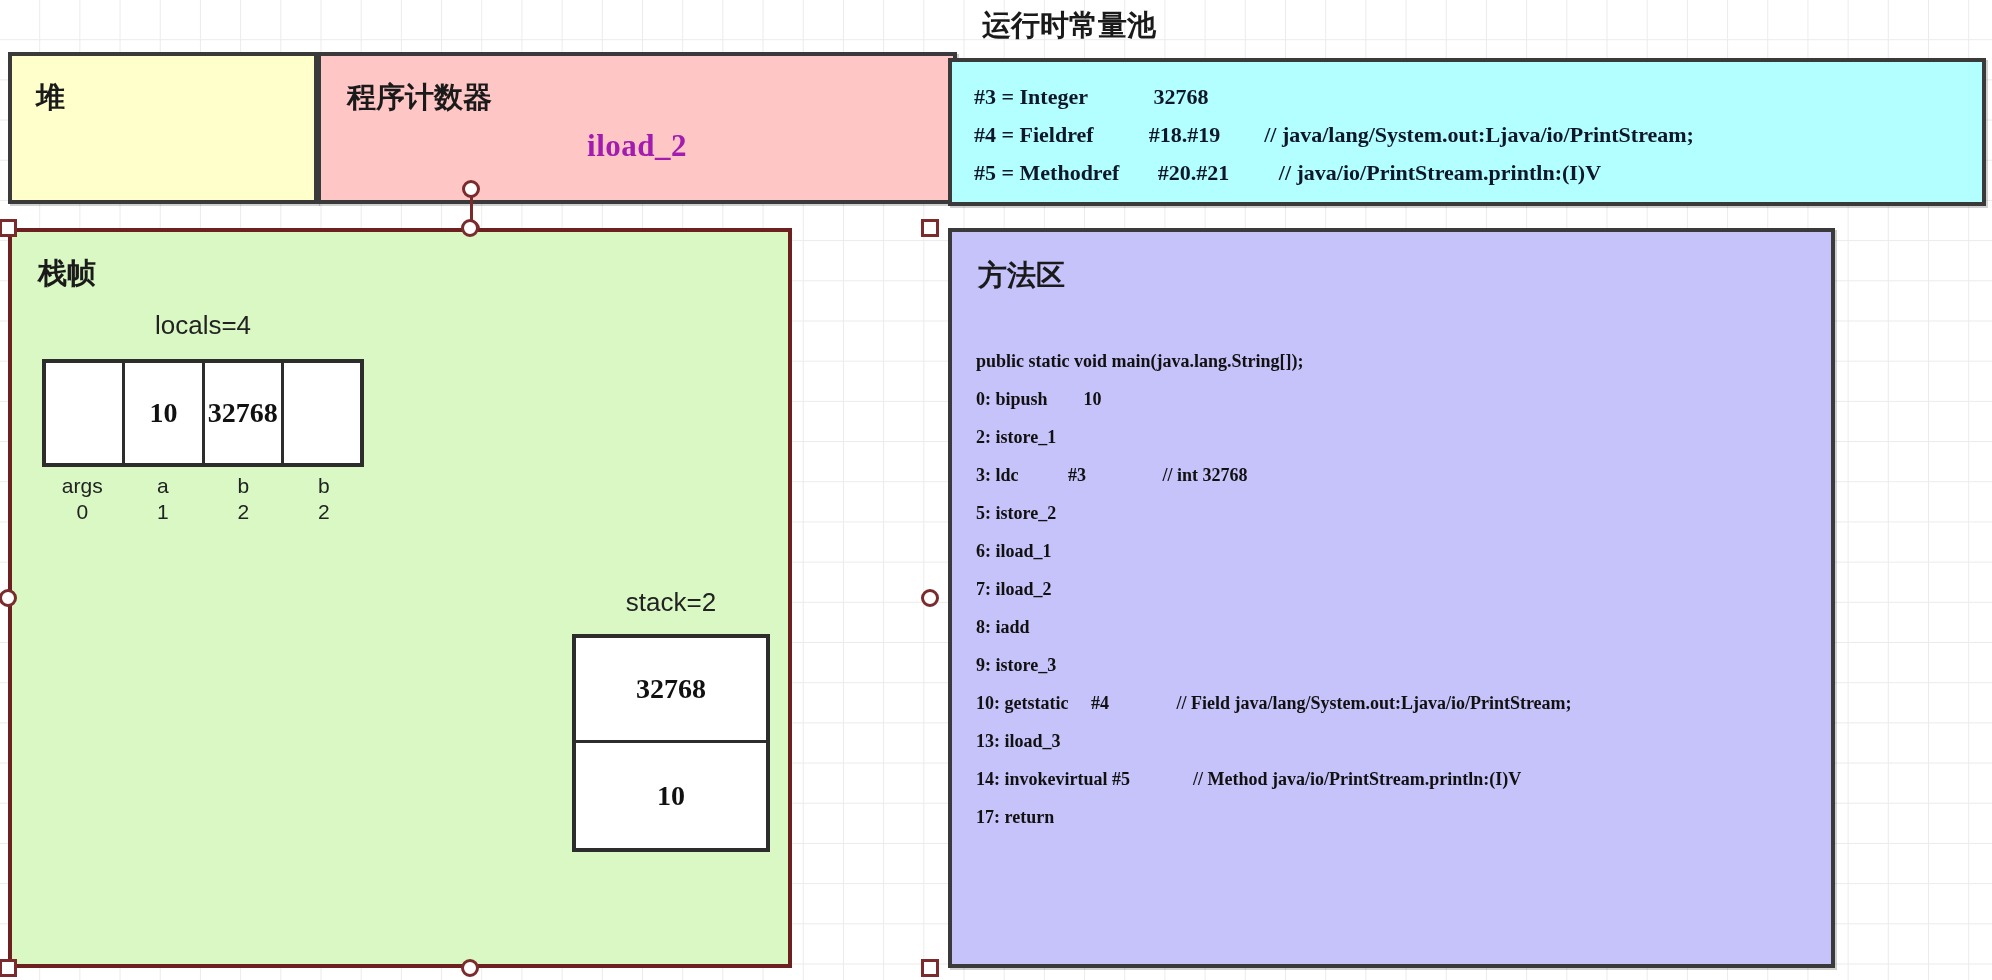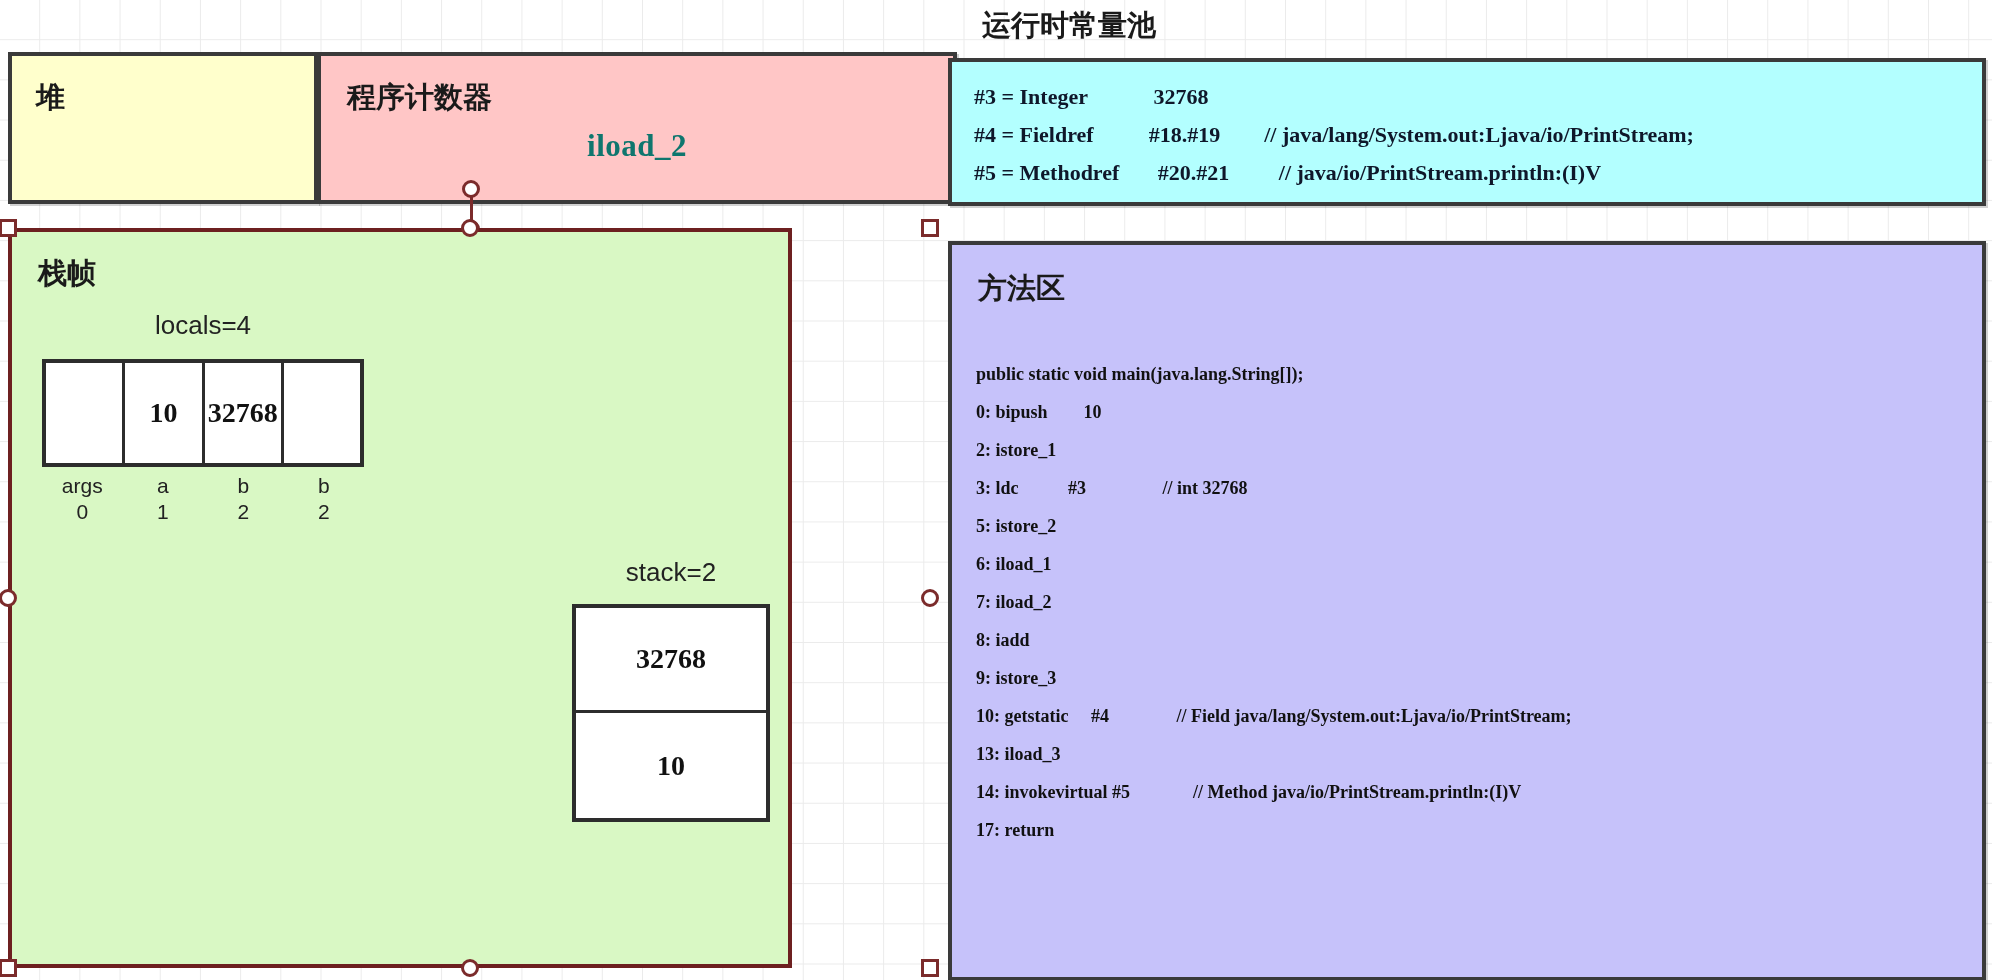--- a/index.html
+++ b/index.html
@@ -64,21 +64,21 @@
   }
   #pc .shape-title { left: 26px; top: 22px; }
   #pc .pc-value {
     position: absolute;
     left: 0; right: 0;
     top: 72px;
     text-align: center;
     font-family: "Liberation Serif", "DejaVu Serif", serif;
     font-weight: bold;
     font-size: 31px;
-    color: #0f766e;
+    color: #a21caf;
     letter-spacing: 0.5px;
   }
 
   
   #connector {
     position: absolute;
     left: 462px;
     top: 180px;
     width: 18px;
     height: 56px;
@@ -176,21 +176,21 @@
     font-family: "Liberation Sans", "DejaVu Sans", sans-serif;
     font-size: 21px;
     color: #222222;
     line-height: 1.25;
   }
 
   
   #stack-group {
     position: absolute;
     left: 572px;
-    top: 557px;
+    top: 587px;
   }
   #stack-caption {
     width: 198px;
     margin-bottom: 16px;
   }
   #stack-table {
     width: 198px;
     border: 4px solid #2d2d2d;
     box-sizing: border-box;
     background: #ffffff;
@@ -236,22 +236,22 @@
     font-weight: bold;
     font-size: 22px;
     line-height: 38px;
     color: #0f172a;
     white-space: pre;
   }
 
   
   #methodarea {
     left: 948px;
-    top: 241px;
-    width: 1038px;
+    top: 228px;
+    width: 887px;
     height: 740px;
     background-color: #c6c2fa;
   }
   #methodarea .shape-title { left: 26px; top: 24px; }
   #ma-listing {
     position: absolute;
     left: 24px;
     top: 110px;
     right: 14px;
     font-family: "Liberation Serif", "DejaVu Serif", serif;

